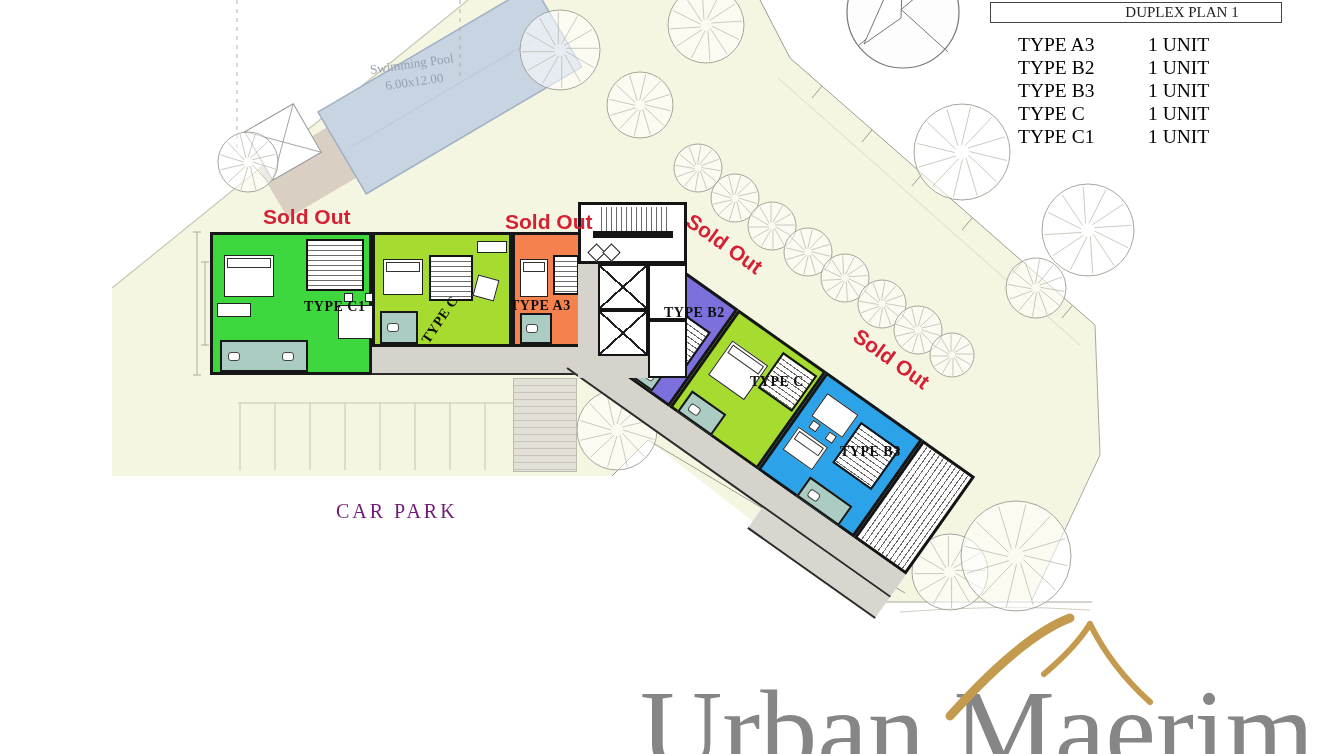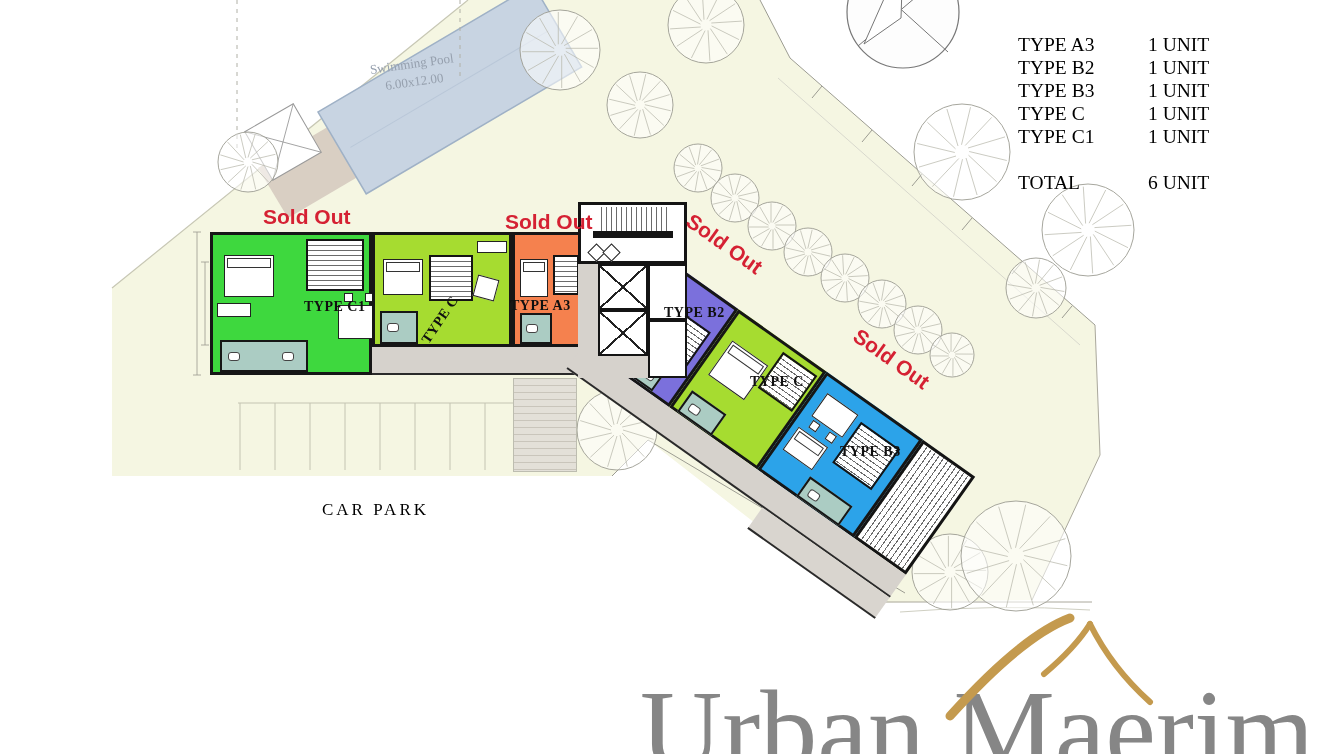--- a/index.html
+++ b/index.html
@@ -31,21 +31,21 @@
         transform:rotate(45deg);box-sizing:border-box;}
   .bar{position:absolute;background:#141414;}
 
   
   .soldout{position:absolute;z-index:5;font-family:"Liberation Sans",sans-serif;font-weight:bold;
            font-size:21px;color:#d52133;white-space:nowrap;}
   .tlabel{position:absolute;z-index:5;font-family:"Liberation Serif",serif;font-weight:bold;
           font-size:14px;color:#101010;letter-spacing:.5px;white-space:nowrap;}
   .poollabel{position:absolute;left:348px;top:55px;width:130px;z-index:4;text-align:center;
              font-size:13px;color:#96a0ae;transform:rotate(-8deg);line-height:1.35;}
-  .carpark{position:absolute;left:322px;top:500px;z-index:4;font-size:17px;color:#000000;
+  .carpark{position:absolute;left:336px;top:500px;z-index:4;font-size:20px;color:#701a75;
            letter-spacing:3px;}
   .ptable-header{position:absolute;left:990px;top:2px;width:292px;height:21px;z-index:6;
      border:1.5px solid #444;box-sizing:border-box;font-size:15px;color:#222;
      display:flex;align-items:center;justify-content:center;padding-left:92px;box-sizing:border-box;}
   .prow{position:absolute;left:1018px;width:300px;height:23px;display:flex;font-size:19.5px;z-index:6;}
   .prow .tcol{width:130px;}
   .entrance{position:absolute;left:513px;top:378px;width:62px;height:92px;z-index:1;
     background:repeating-linear-gradient(180deg,#e3e0d8 0 6px,#c9c5bb 6px 7px);border:1px solid #bdbdb0;}
 
   
@@ -516,43 +516,40 @@
   <div class="tlabel" style="left:664px;top:305px;">TYPE B2</div>
   <div class="tlabel" style="left:750px;top:374px;">TYPE C</div>
   <div class="tlabel" style="left:840px;top:444px;">TYPE B3</div>
 
   <div class="poollabel">
     <div>Swimming Pool</div>
     <div>6.00x12.00</div>
   </div>
   <div class="carpark">CAR PARK</div>
 
+  <div class="ptable-header">DUPLEX PLAN 1</div>
   <div class="prow" style="top:34px;">
     <span class="tcol">TYPE A3</span>
     <span>1 UNIT</span>
   </div>
   <div class="prow" style="top:57px;">
     <span class="tcol">TYPE B2</span>
     <span>1 UNIT</span>
   </div>
   <div class="prow" style="top:80px;">
     <span class="tcol">TYPE B3</span>
     <span>1 UNIT</span>
   </div>
   <div class="prow" style="top:103px;">
     <span class="tcol">TYPE C</span>
     <span>1 UNIT</span>
   </div>
   <div class="prow" style="top:126px;">
     <span class="tcol">TYPE C1</span>
     <span>1 UNIT</span>
-  </div>
-  <div class="prow" style="top:172px;">
-    <span class="tcol">TOTAL</span>
-    <span>6 UNIT</span>
   </div>
 
   <div class="logotext">Urban Maerim</div>
   <svg class="mountain" width="240" height="130" viewBox="0 0 240 130">
     <g fill="none" stroke="#c49a4e" stroke-linecap="round">
       <path d="M20,118 Q92,38 140,20" stroke-width="9"></path>
       <path d="M114,76 Q145,50 160,26" stroke-width="6"></path>
       <path d="M160,26 Q182,70 220,104" stroke-width="6"></path>
     </g>
   </svg>

